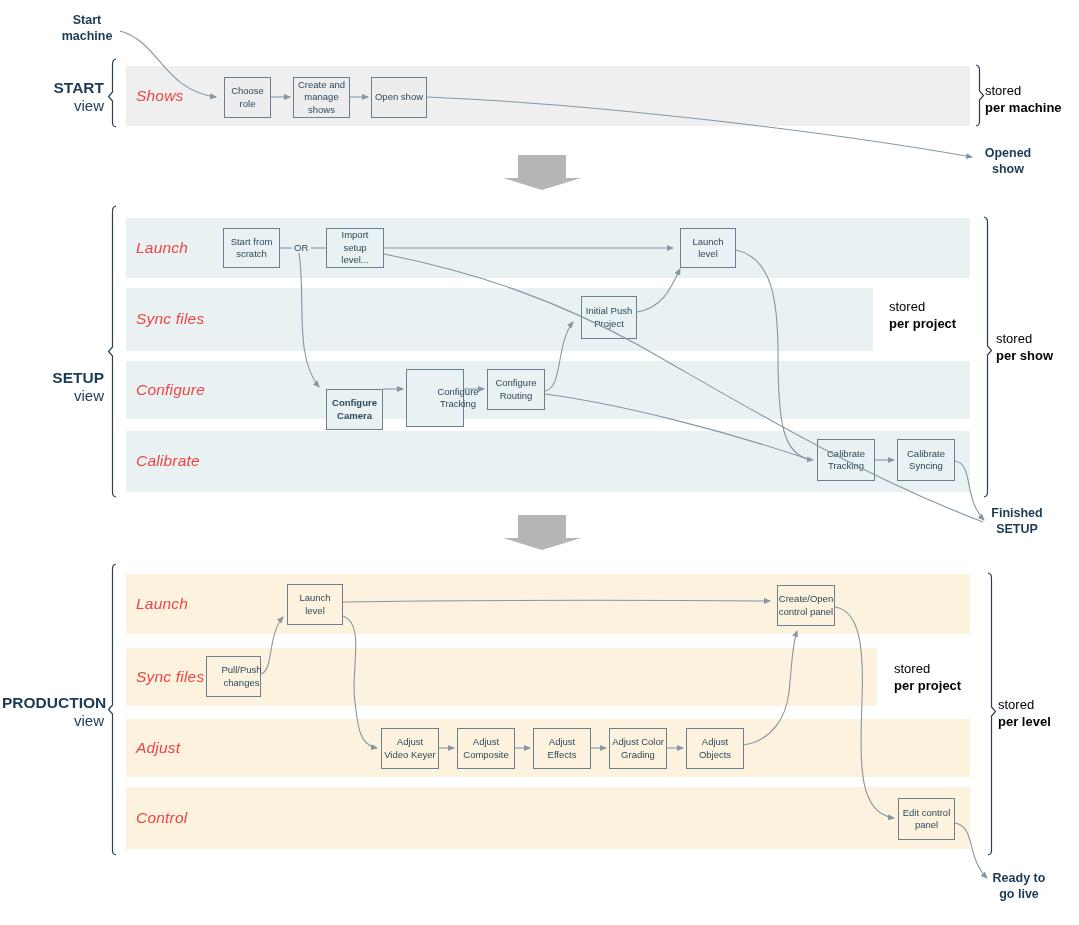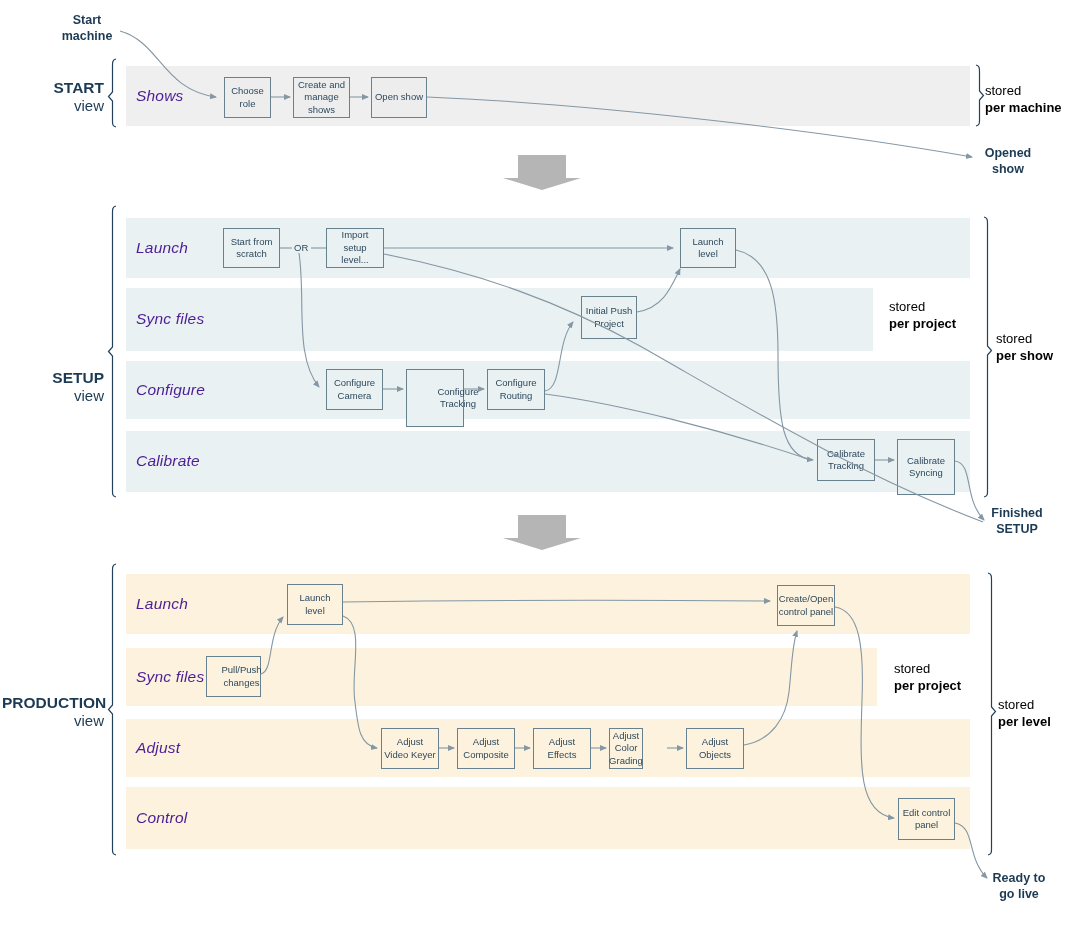--- a/index.html
+++ b/index.html
@@ -3,21 +3,21 @@
 <meta charset="utf-8">
 <style>
   html,body{margin:0;padding:0;background:#ffffff;}
   #stage{position:relative;width:1079px;height:925px;background:#ffffff;
          font-family:"Liberation Sans",sans-serif;overflow:hidden;}
   .band{position:absolute;z-index:1;}
   .gray{background:#efefef;}
   .blue{background:#e9f1f2;}
   .cream{background:#fcf2de;}
   .rowlabel{position:absolute;z-index:4;font-style:italic;font-size:15.5px;
-            font-weight:500;color:#4c1d95;letter-spacing:.2px;}
+            font-weight:500;color:#ef4444;letter-spacing:.2px;}
   .box{position:absolute;z-index:2;display:flex;align-items:center;justify-content:center;
        text-align:center;font-size:9.5px;line-height:1.3;color:#2e495c;
        border:1.4px solid #67818f;box-sizing:border-box;padding:2px;}
   .box.gray{background:#ededee;}
   .box.blue{background:#e9f1f2;}
   .box.cream{background:#fcf2de;}
   svg#wires{position:absolute;left:0;top:0;z-index:3;pointer-events:none;}
   .ann{position:absolute;z-index:4;font-weight:bold;font-size:12.5px;color:#1c3a54;
        line-height:1.25;text-align:center;}
   .stored{position:absolute;z-index:4;font-size:13px;color:#000000;line-height:1.3;white-space:nowrap;}
@@ -57,32 +57,32 @@
   <div class="rowlabel" style="left:136px;top:809px;">Control</div>
 
   <div class="box gray" style="left:224px;top:77px;width:47px;height:41px;">Choose role</div>
   <div class="box gray" style="left:293px;top:77px;width:57px;height:41px;">Create and manage shows</div>
   <div class="box gray" style="left:371px;top:77px;width:56px;height:41px;">Open show</div>
 
   <div class="box blue" style="left:223px;top:228px;width:57px;height:40px;">Start from scratch</div>
   <div class="box blue" style="left:326px;top:228px;width:58px;height:40px;">Import setup level...</div>
   <div class="box blue" style="left:680px;top:228px;width:56px;height:40px;">Launch level</div>
   <div class="box blue" style="left:581px;top:296px;width:56px;height:43px;">Initial Push Project</div>
-  <div class="box blue" style="left:326px;top:369px;width:57px;height:41px;">Configure Camera</div>
+  <div class="box blue" style="left:326px;top:389px;width:57px;height:41px;font-weight:bold;">Configure Camera</div>
   <div class="box blue" style="left:406px;top:369px;width:58px;height:58px;padding-left:48px;">Configure Tracking</div>
   <div class="box blue" style="left:487px;top:369px;width:58px;height:41px;">Configure Routing</div>
   <div class="box blue" style="left:817px;top:439px;width:58px;height:42px;">Calibrate Tracking</div>
-  <div class="box blue" style="left:897px;top:439px;width:58px;height:56px;">Calibrate Syncing</div>
+  <div class="box blue" style="left:897px;top:439px;width:58px;height:42px;">Calibrate Syncing</div>
 
   <div class="box cream" style="left:287px;top:584px;width:56px;height:41px;">Launch level</div>
   <div class="box cream" style="left:206px;top:656px;width:55px;height:41px;padding-left:18px;">Pull/Push changes</div>
   <div class="box cream" style="left:381px;top:728px;width:58px;height:41px;">Adjust Video Keyer</div>
   <div class="box cream" style="left:457px;top:728px;width:58px;height:41px;">Adjust Composite</div>
   <div class="box cream" style="left:533px;top:728px;width:58px;height:41px;">Adjust Effects</div>
-  <div class="box cream" style="left:609px;top:728px;width:34px;height:41px;">Adjust Color Grading</div>
+  <div class="box cream" style="left:609px;top:728px;width:58px;height:41px;">Adjust Color Grading</div>
   <div class="box cream" style="left:686px;top:728px;width:58px;height:41px;">Adjust Objects</div>
   <div class="box cream" style="left:777px;top:585px;width:58px;height:41px;">Create/Open control panel</div>
   <div class="box cream" style="left:898px;top:798px;width:57px;height:42px;">Edit control panel</div>
 
   <svg id="wires" width="1079" height="925" viewBox="0 0 1079 925">
     <defs>
       <marker id="arr" markerWidth="8" markerHeight="8" refX="6" refY="3" orient="auto" markerUnits="userSpaceOnUse">
         <path d="M0,0 L7,3 L0,6 Z" fill="#8497a4"></path>
       </marker>
     </defs>

